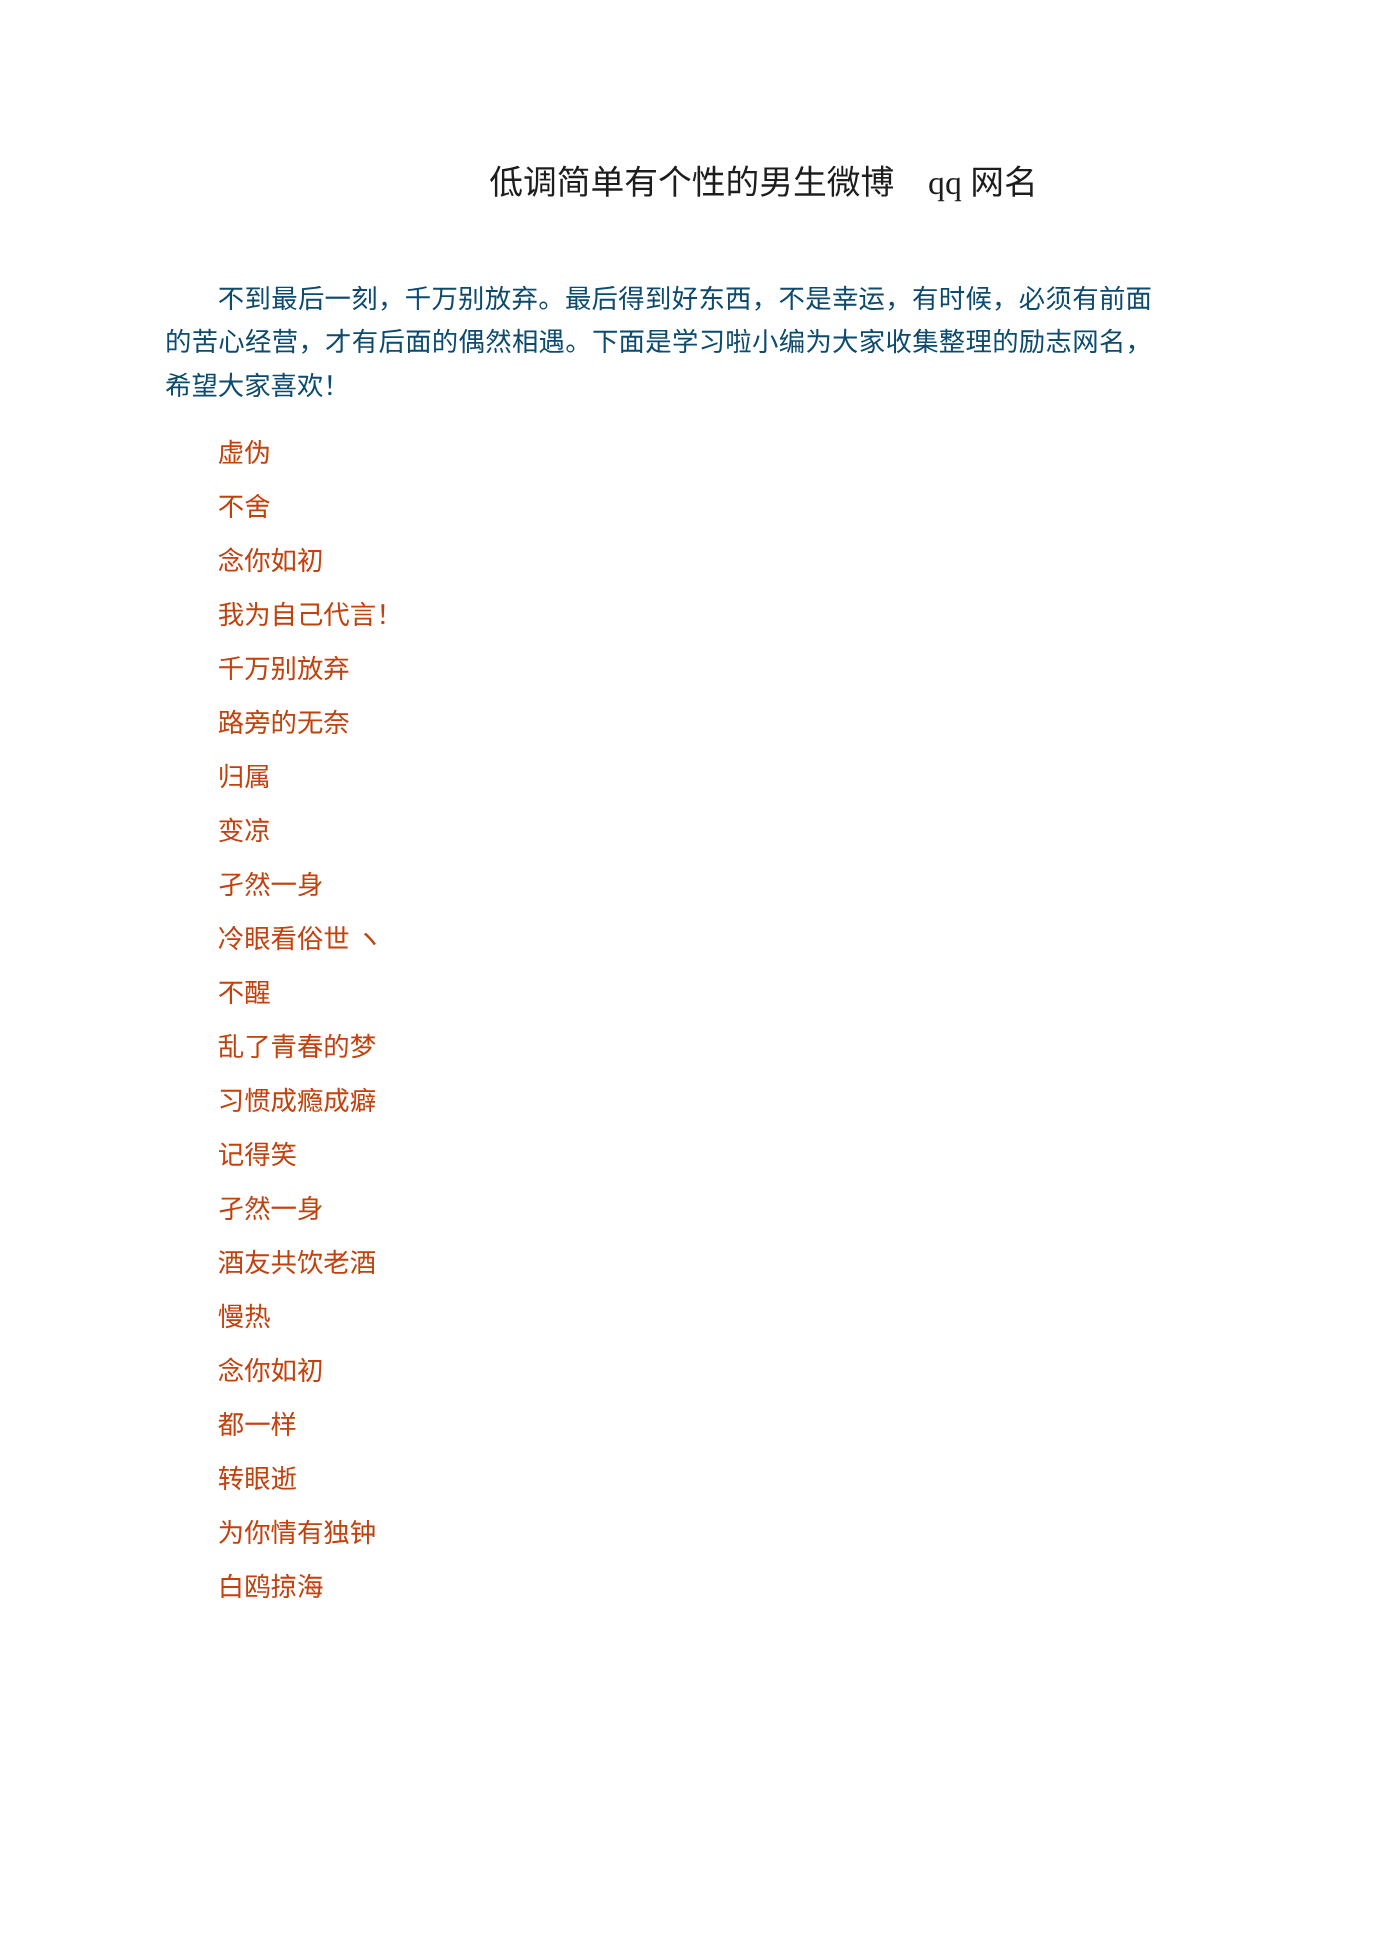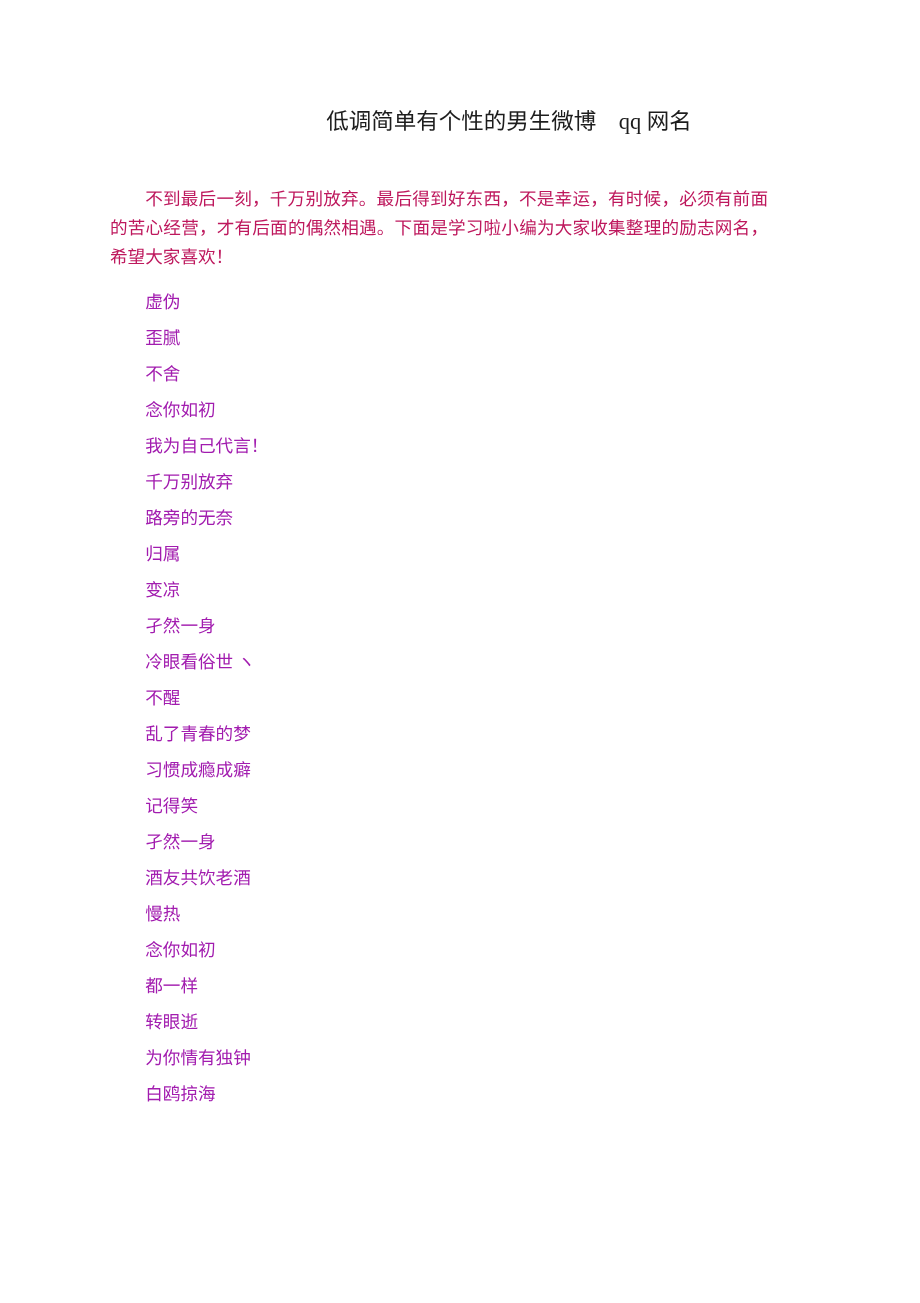--- a/index.html
+++ b/index.html
@@ -33,45 +33,44 @@
     white-space: nowrap;
     color: #1d1d1d;
     font-family: Liberation Serif, serif;
   }
   .doc-intro {
     font-size: 17.6px;
     line-height: 29px;
     text-align: justify;
     text-indent: 2em;
     margin: 45px 0 0 0;
-    color: #be185d;
+    color: #0c4a6e;
   }
   .name-list {
     margin-top: 16px;
   }
   .name-item {
     font-size: 17.6px;
     line-height: 29px;
     margin: 0 0 7px 0;
     text-indent: 2em;
     white-space: pre;
-    color: #a21caf;
+    color: #c2410c;
   }
 </style>
 </head>
 <body>
 
 <div class="doc-page">
   <h1 class="doc-title">低调简单有个性的男生微博　qq 网名</h1>
 
   <p class="doc-intro">不到最后一刻，千万别放弃。最后得到好东西，不是幸运，有时候，必须有前面的苦心经营，才有后面的偶然相遇。下面是学习啦小编为大家收集整理的励志网名，希望大家喜欢！</p>
 
   <div class="name-list">
       <div class="name-item">虚伪</div>
-      <div class="name-item">歪腻</div>
       <div class="name-item">不舍</div>
       <div class="name-item">念你如初</div>
       <div class="name-item">我为自己代言！</div>
       <div class="name-item">千万别放弃</div>
       <div class="name-item">路旁的无奈</div>
       <div class="name-item">归属</div>
       <div class="name-item">变凉</div>
       <div class="name-item">孑然一身</div>
       <div class="name-item">冷眼看俗世 ヽ</div>
       <div class="name-item">不醒</div>

